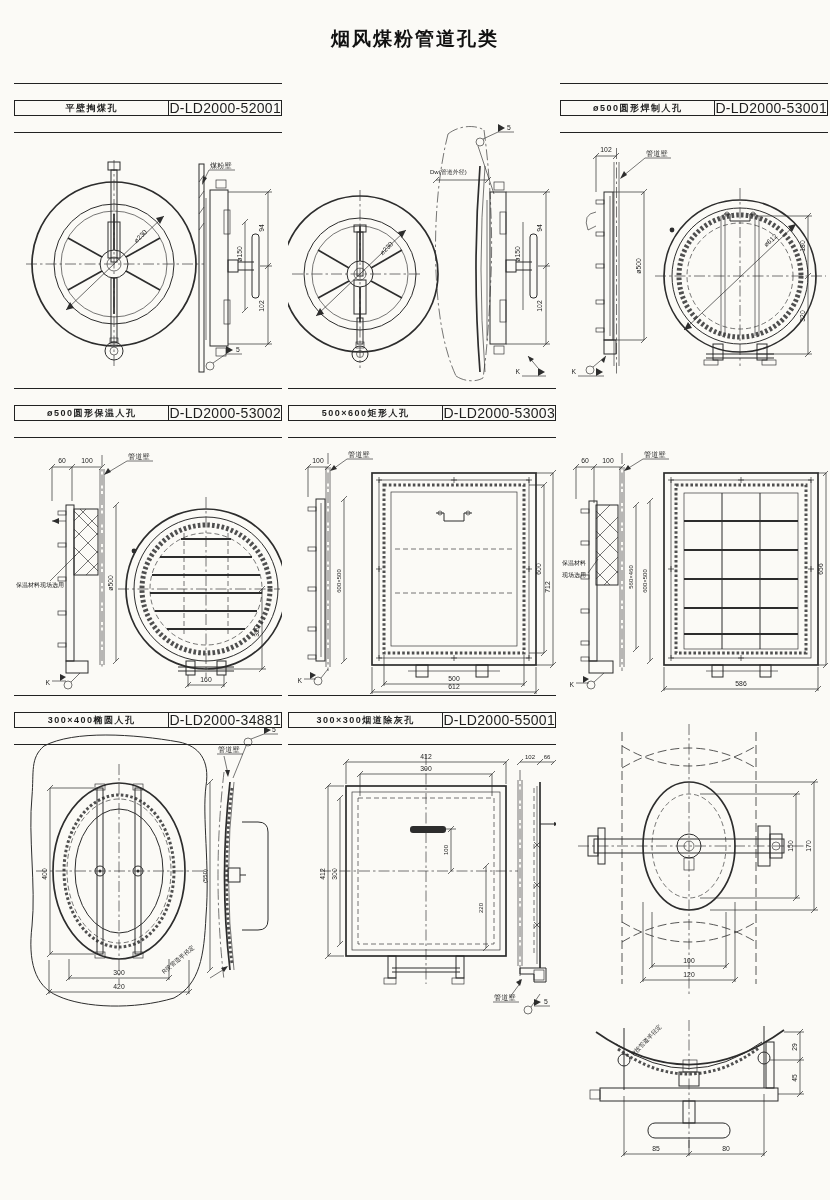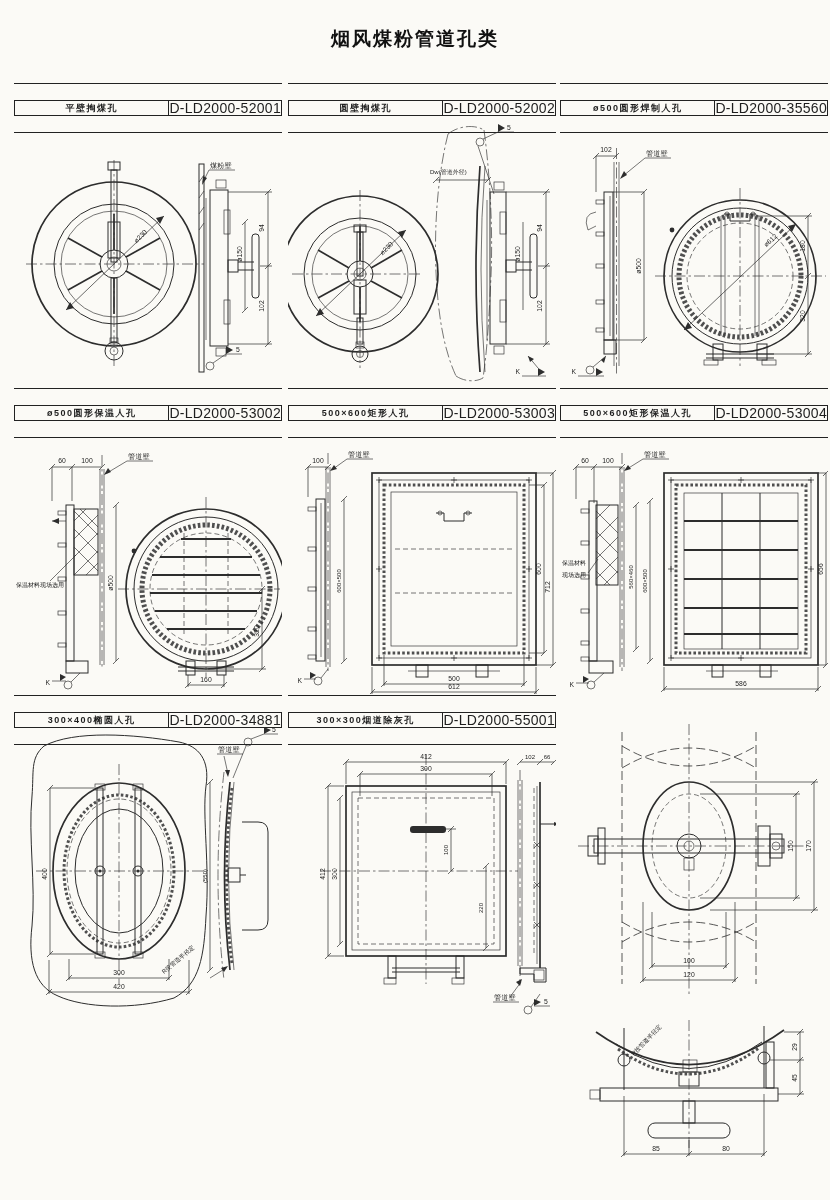--- a/index.html
+++ b/index.html
@@ -107,26 +107,20 @@
       <circle class="ln thin" cx="196" cy="262" r="4"></circle>
         <line class="ln thin" x1="199" y1="259" x2="212" y2="250"></line>
       <line class="ln thin" x1="212" y1="250" x2="228" y2="250"></line>
         <polygon class="fil" points="212,250 212,242 219,246"></polygon>
       <text class="dt" x="222" y="248">5</text>
     </g>
   </svg>
 </div>
 
 <div class="panel" style="left:288px;top:83px;width:268px;height:305px">
-  <div class="phead">
-      <div class="pband">
-    <div class="pt">圆壁掏煤孔</div>
-    <div class="pn">D-LD2000-52002</div>
-  </div>
-    </div>
   <svg class="draw" width="268" height="283" viewBox="0 0 268 283">
     <g>
       <line class="cl" x1="4" y1="170" x2="132" y2="170"></line>
         <line class="cl" x1="72" y1="86" x2="72" y2="264"></line>
       <circle class="ln thk" cx="72" cy="170" r="78"></circle>
         <circle class="ln" cx="72" cy="170" r="56"></circle>
       <circle class="ln thin" cx="72" cy="170" r="48"></circle>
         <circle class="ln" cx="72" cy="170" r="13"></circle>
         <circle class="ln thin" cx="72" cy="170" r="6"></circle>
       <line class="ln thk" x1="83" y1="164" x2="114" y2="146"></line>
@@ -193,21 +187,21 @@
         <polygon class="fil" points="240,252 242,258 246,255"></polygon>
       <text class="dt" x="232" y="270" text-anchor="end">K</text>
     </g>
   </svg>
 </div>
 
 <div class="panel" style="left:560px;top:83px;width:268px;height:305px">
   <div class="phead">
       <div class="pband">
     <div class="pt">ø500圆形焊制人孔</div>
-    <div class="pn">D-LD2000-35560</div>
+    <div class="pn">D-LD2000-53001</div>
   </div>
     </div>
   <svg class="draw" width="268" height="283" viewBox="0 0 268 283">
     <g>
       <line class="ln thin" x1="54" y1="58" x2="54" y2="262"></line>
         <line class="ln thin" x1="59" y1="58" x2="59" y2="262"></line>
       <line class="cl" x1="56.5" y1="44" x2="56.5" y2="272"></line>
       <line class="dim" x1="36" y1="52" x2="56" y2="52"></line>
         <line class="tk" x1="33" y1="55" x2="39" y2="49"></line>
         <line class="tk" x1="53" y1="55" x2="59" y2="49"></line>
@@ -455,26 +449,20 @@
         <line class="dim" x1="248" y1="258" x2="248" y2="285"></line>
       <line class="dim" x1="84" y1="283" x2="248" y2="283"></line>
       <line class="tk" x1="81" y1="286" x2="87" y2="280"></line>
         <line class="tk" x1="245" y1="286" x2="251" y2="280"></line>
       <text class="dt" x="166" y="280" text-anchor="middle">612</text>
     </g>
   </svg>
 </div>
 
 <div class="panel" style="left:560px;top:388px;width:268px;height:307px">
-  <div class="phead">
-      <div class="pband">
-    <div class="pt">500×600矩形保温人孔</div>
-    <div class="pn">D-LD2000-53004</div>
-  </div>
-    </div>
   <svg class="draw" width="268" height="285" viewBox="0 0 268 285">
     <g>
       <line class="dim" x1="16" y1="58" x2="62" y2="58"></line>
       <line class="tk" x1="13" y1="61" x2="19" y2="55"></line>
         <line class="tk" x1="31" y1="61" x2="37" y2="55"></line>
         <line class="tk" x1="59" y1="61" x2="65" y2="55"></line>
       <line class="dim" x1="16" y1="58" x2="16" y2="90"></line>
         <line class="dim" x1="34" y1="58" x2="34" y2="94"></line>
       <text class="dt" x="25" y="54" text-anchor="middle">60</text>
       <text class="dt" x="48" y="54" text-anchor="middle">100</text>

